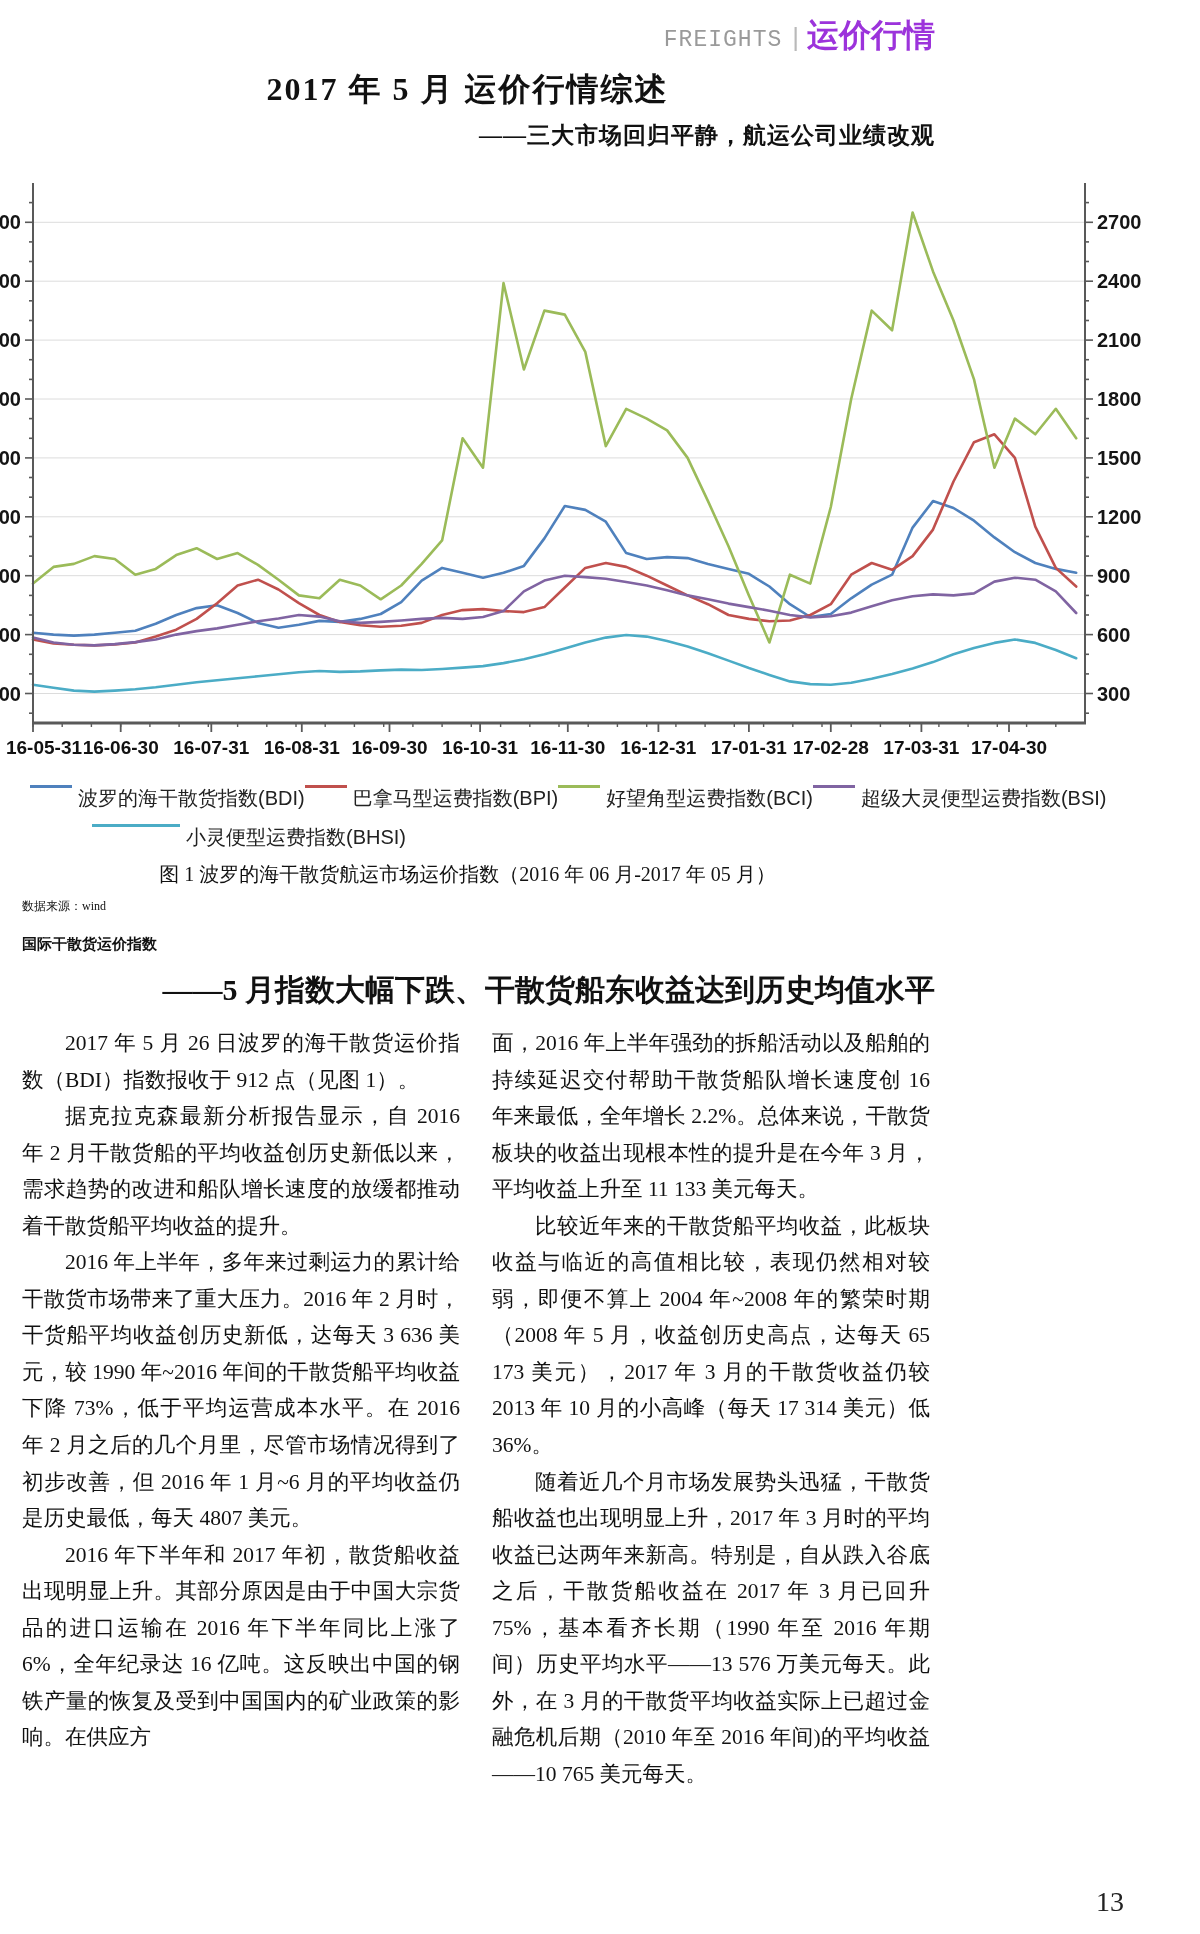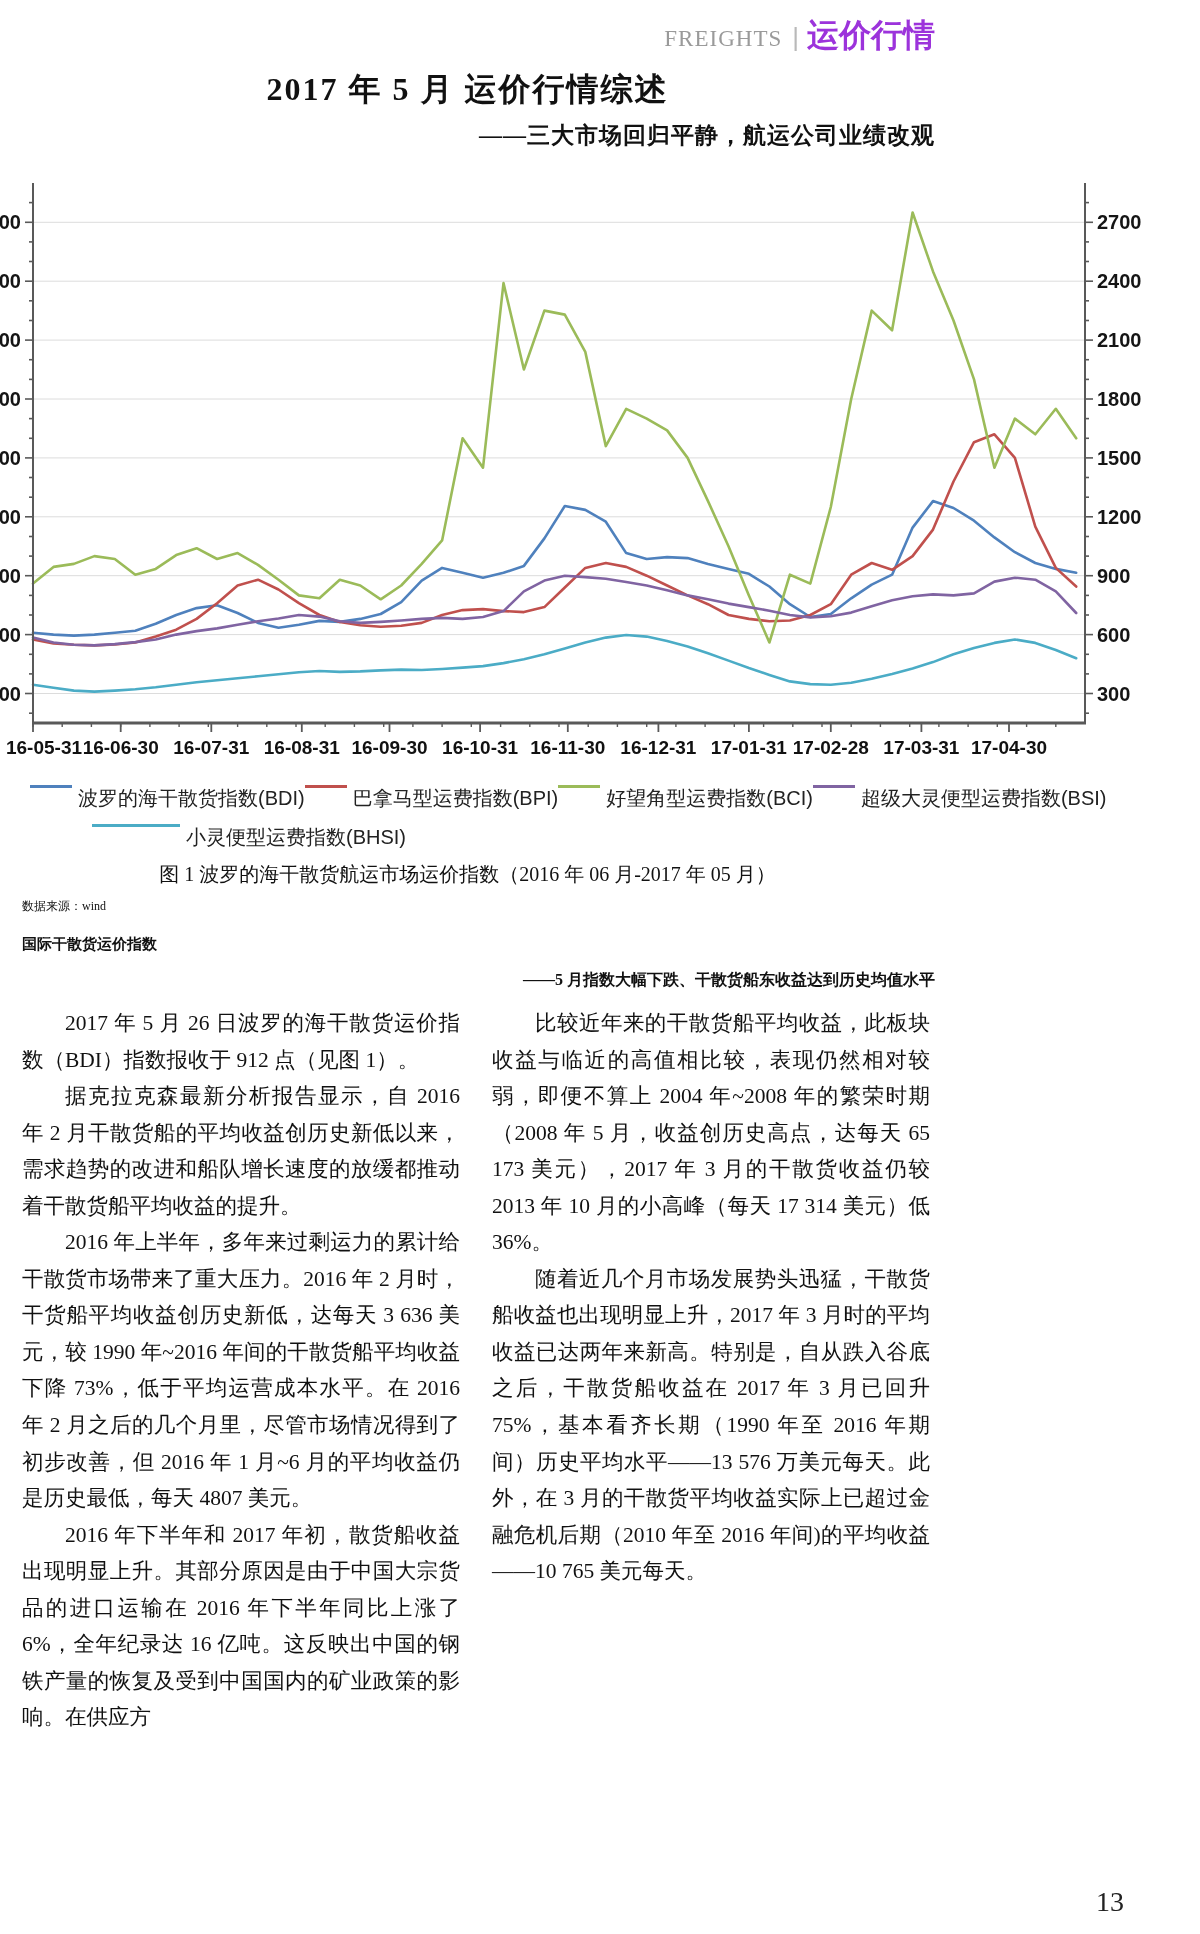--- a/index.html
+++ b/index.html
@@ -1,37 +1,37 @@
 <!DOCTYPE html>
 <html><head>
 <meta charset="utf-8">
 <style>
   html,body{margin:0;padding:0;}
   body{width:1200px;height:1934px;background:#ffffff;position:relative;overflow:hidden;
        font-family:"Liberation Serif","DejaVu Serif",serif;color:#111;}
   .page{position:relative;width:1200px;height:1934px;}
   .header{width:935px;text-align:right;padding-top:14px;}
-  .header .en{font-family:Liberation Serif, serif;color:#9a9a9a;font-size:23px;letter-spacing:1px;}
+  .header .en{font-family:Liberation Mono, monospace;color:#9a9a9a;font-size:23px;letter-spacing:1px;}
   .header .div{color:#b9b9b9;font-size:26px;margin:0 8px 0 10px;font-family:"Liberation Sans",sans-serif;}
   .header .zh{color:#9c33db;font-size:32px;font-weight:bold;font-family:Liberation Sans, sans-serif;}
   .doc-title{width:935px;text-align:center;font-size:32px;font-weight:bold;margin-top:10px;letter-spacing:2px;}
   .doc-subtitle{width:935px;text-align:right;font-size:23px;font-weight:bold;margin-top:8px;letter-spacing:1px;}
   .chart-wrap{margin-top:16px;width:1150px;}
   svg text{font-family:"Liberation Sans","DejaVu Sans",sans-serif;}
   .legend{margin-top:2px;width:1060px;margin-left:30px;
           font-family:"Liberation Sans","DejaVu Sans",sans-serif;font-size:20px;color:#222;}
   .legend-row1{display:flex;justify-content:space-between;align-items:center;}
   .legend-row2{margin-top:12px;margin-left:62px;display:flex;align-items:center;}
   .legend-item{display:flex;white-space:nowrap;}
   .swatch{display:inline-block;height:3px;width:42px;margin-right:6px;}
   .legend-row2 .swatch{width:88px;}
   .fig-caption{width:935px;text-align:center;font-size:20px;margin-top:10px;}
   .fig-source{font-size:12px;margin-top:10px;margin-left:22px;}
   .sec-heading{font-family:"Liberation Sans","DejaVu Sans",sans-serif;font-size:15px;font-weight:bold;margin:20px 0 0 22px;}
-  .sec-subheading{width:935px;text-align:right;font-size:16px;font-weight:bold;margin-top:16px;}
+  .sec-subheading{width:935px;text-align:right;font-size:30px;font-weight:bold;margin-top:16px;}
   .columns{display:flex;gap:32px;margin:14px 0 0 22px;width:908px;}
   .col{width:438px;font-size:21.5px;line-height:1.70;text-align:justify;}
   .col p{margin:0;}
   .col p.indent{text-indent:2em;}
   .page-number{position:absolute;top:1886px;right:76px;font-size:28px;color:#222;}
 </style>
 </head>
 <body>
 
 <div class="page">
@@ -240,19 +240,20 @@
   <div class="sec-subheading">——5 月指数大幅下跌、干散货船东收益达到历史均值水平</div>
 
   <div class="columns">
     <div class="col" id="col-left">
         <p class="para indent">2017 年 5 月 26 日波罗的海干散货运价指数（BDI）指数报收于 912 点（见图 1）。</p>
         <p class="para indent">据克拉克森最新分析报告显示，自 2016 年 2 月干散货船的平均收益创历史新低以来，需求趋势的改进和船队增长速度的放缓都推动着干散货船平均收益的提升。</p>
         <p class="para indent">2016 年上半年，多年来过剩运力的累计给干散货市场带来了重大压力。2016 年 2 月时，干货船平均收益创历史新低，达每天 3 636 美元，较 1990 年~2016 年间的干散货船平均收益下降 73%，低于平均运营成本水平。在 2016 年 2 月之后的几个月里，尽管市场情况得到了初步改善，但 2016 年 1 月~6 月的平均收益仍是历史最低，每天 4807 美元。</p>
         <p class="para indent">2016 年下半年和 2017 年初，散货船收益出现明显上升。其部分原因是由于中国大宗货品的进口运输在 2016 年下半年同比上涨了 6%，全年纪录达 16 亿吨。这反映出中国的钢铁产量的恢复及受到中国国内的矿业政策的影响。在供应方</p>
       </div>
     <div class="col" id="col-right">
+        <p class="para">面，2016 年上半年强劲的拆船活动以及船舶的持续延迟交付帮助干散货船队增长速度创 16 年来最低，全年增长 2.2%。总体来说，干散货板块的收益出现根本性的提升是在今年 3 月，平均收益上升至 11 133 美元每天。</p>
         <p class="para indent">比较近年来的干散货船平均收益，此板块收益与临近的高值相比较，表现仍然相对较弱，即便不算上 2004 年~2008 年的繁荣时期（2008 年 5 月，收益创历史高点，达每天 65 173 美元），2017 年 3 月的干散货收益仍较 2013 年 10 月的小高峰（每天 17 314 美元）低 36%。</p>
         <p class="para indent">随着近几个月市场发展势头迅猛，干散货船收益也出现明显上升，2017 年 3 月时的平均收益已达两年来新高。特别是，自从跌入谷底之后，干散货船收益在 2017 年 3 月已回升 75%，基本看齐长期（1990 年至 2016 年期间）历史平均水平——13 576 万美元每天。此外，在 3 月的干散货平均收益实际上已超过金融危机后期（2010 年至 2016 年间)的平均收益——10 765 美元每天。</p>
       </div>
   </div>
 
   <div class="page-number">13</div>
 </div>
 
 </body></html>

